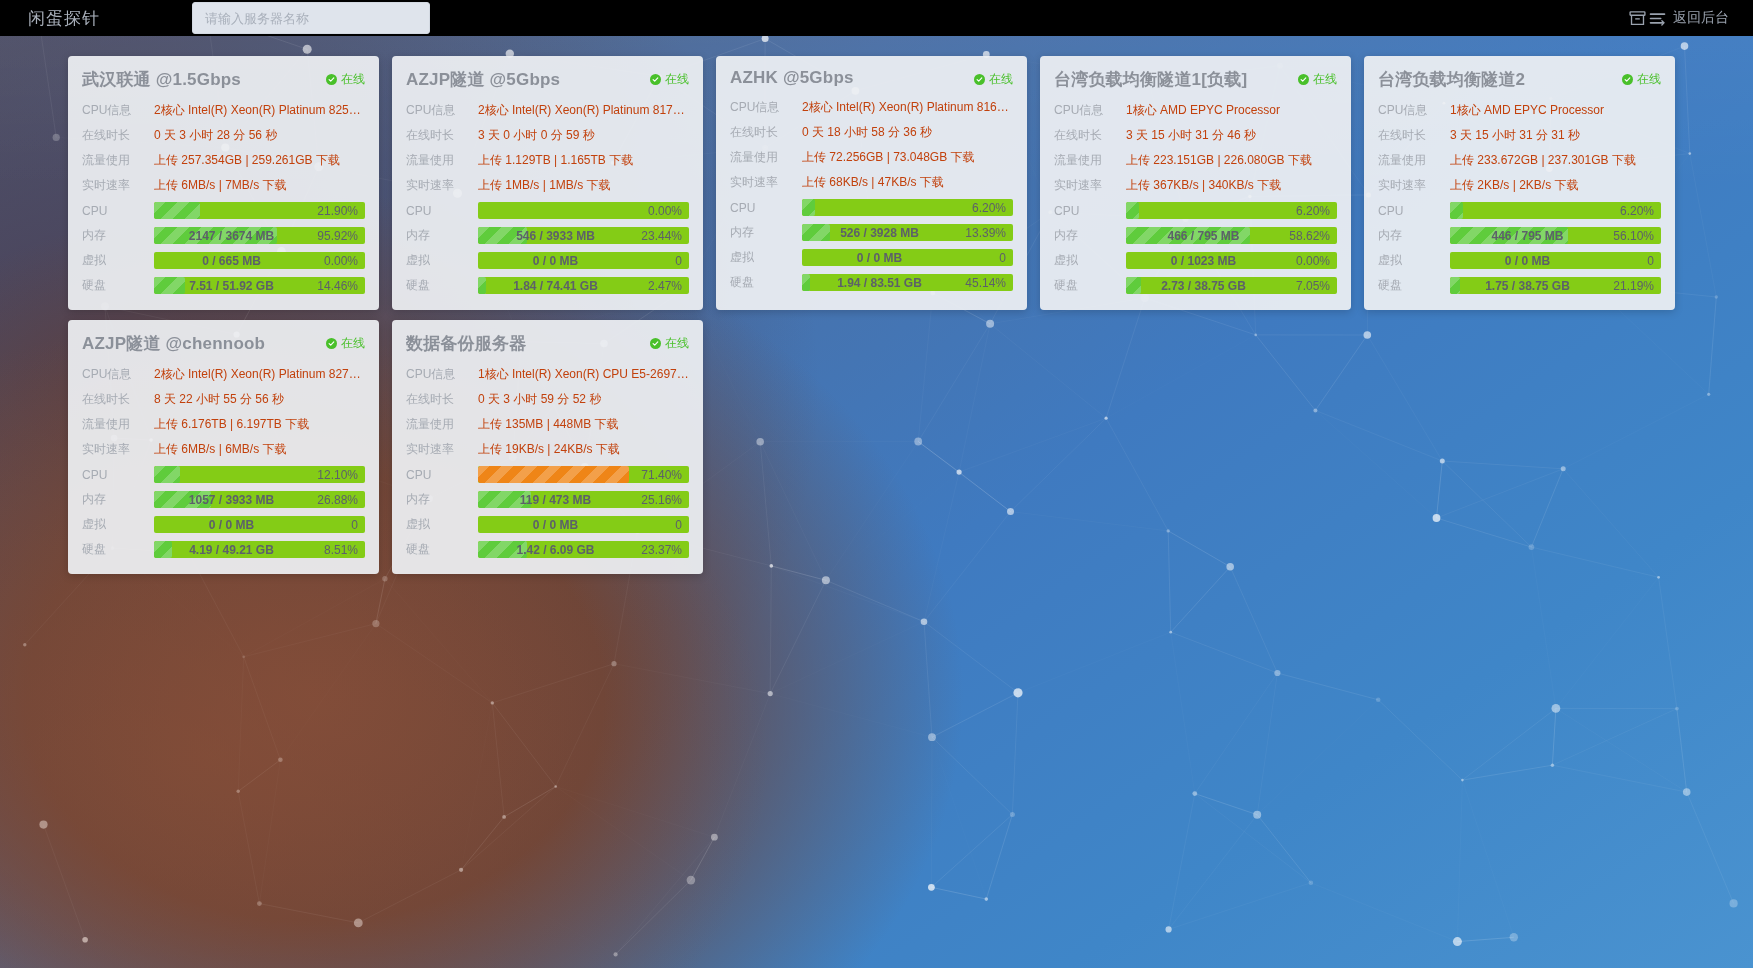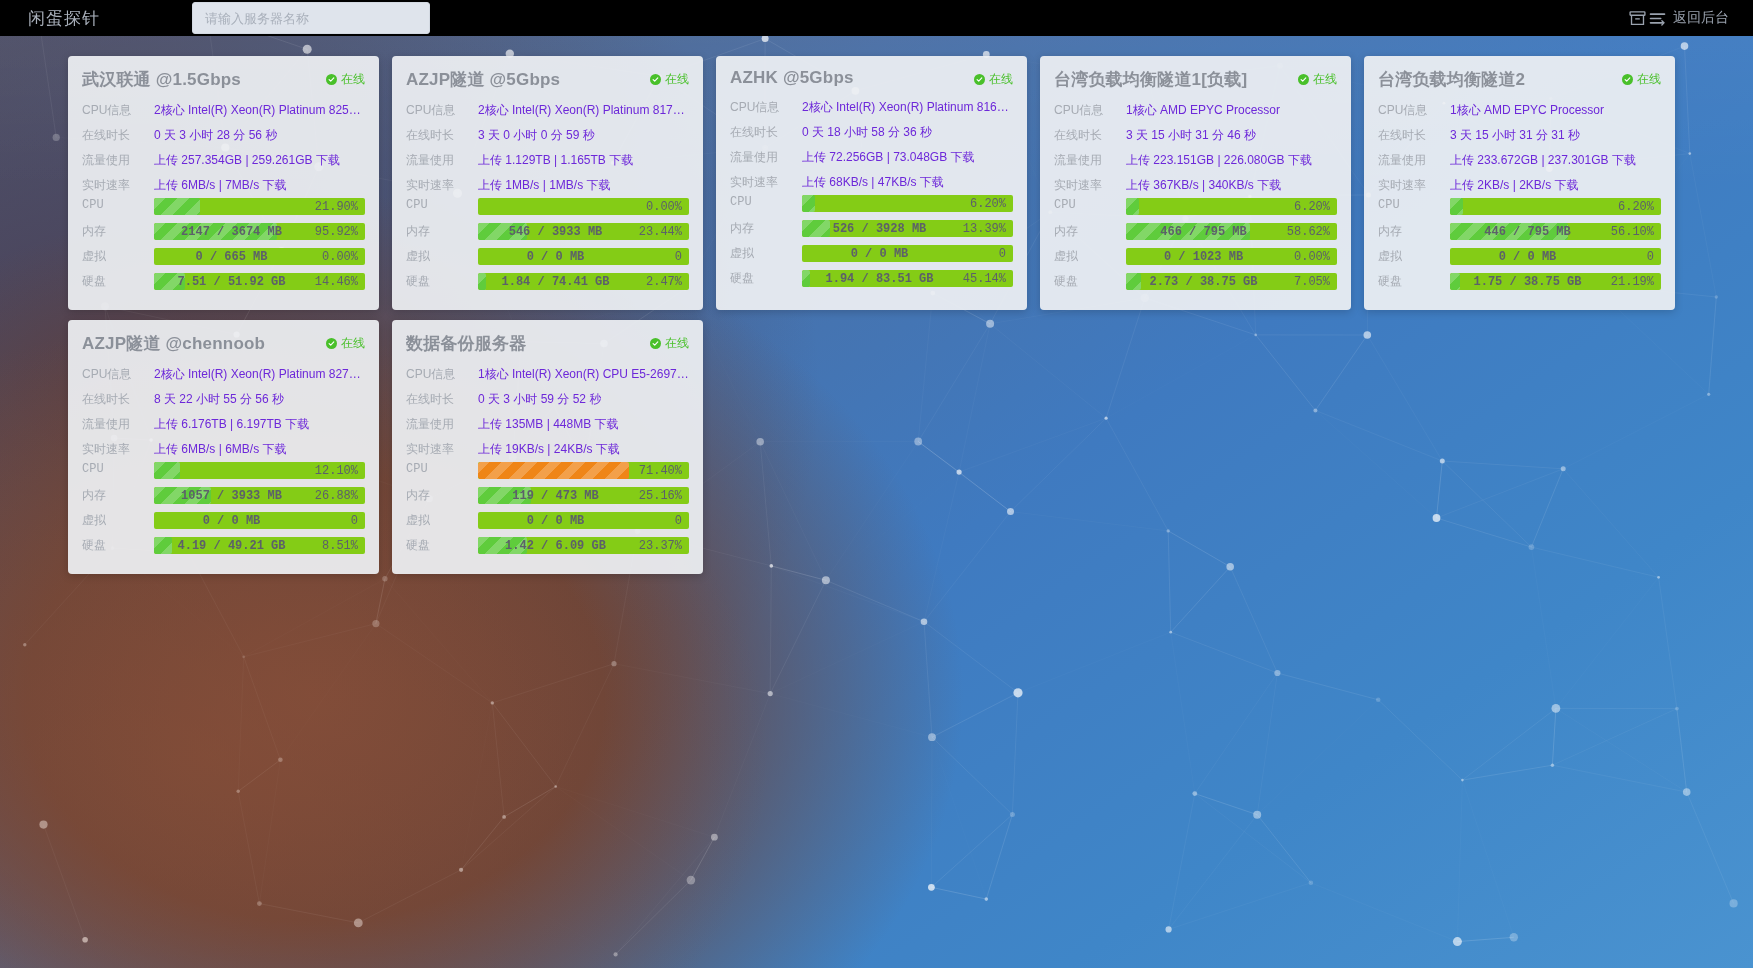--- a/index.html
+++ b/index.html
@@ -120,28 +120,27 @@
   .info-row {
     display: flex; align-items: center;
     height: 25px;
     font-size: 12px;
   }
   .info-label {
     width: 72px; flex-shrink: 0;
     color: #a6abb3;
   }
   .info-value {
-    color: #6d28d9;
+    color: #c2410c;
     white-space: nowrap; overflow: hidden; text-overflow: ellipsis;
   }
 
   .bar-row {
-    display: flex; 
+    display: flex; align-items: center;
     height: 25px;
-    font-family: Liberation Mono, monospace;
   }
   .bar-label {
     width: 72px; flex-shrink: 0;
     font-size: 12px; color: #a6abb3;
   }
   .bar-track {
     position: relative;
     flex: 1; height: 17px;
     background: #84cc16;
     border-radius: 2px;

